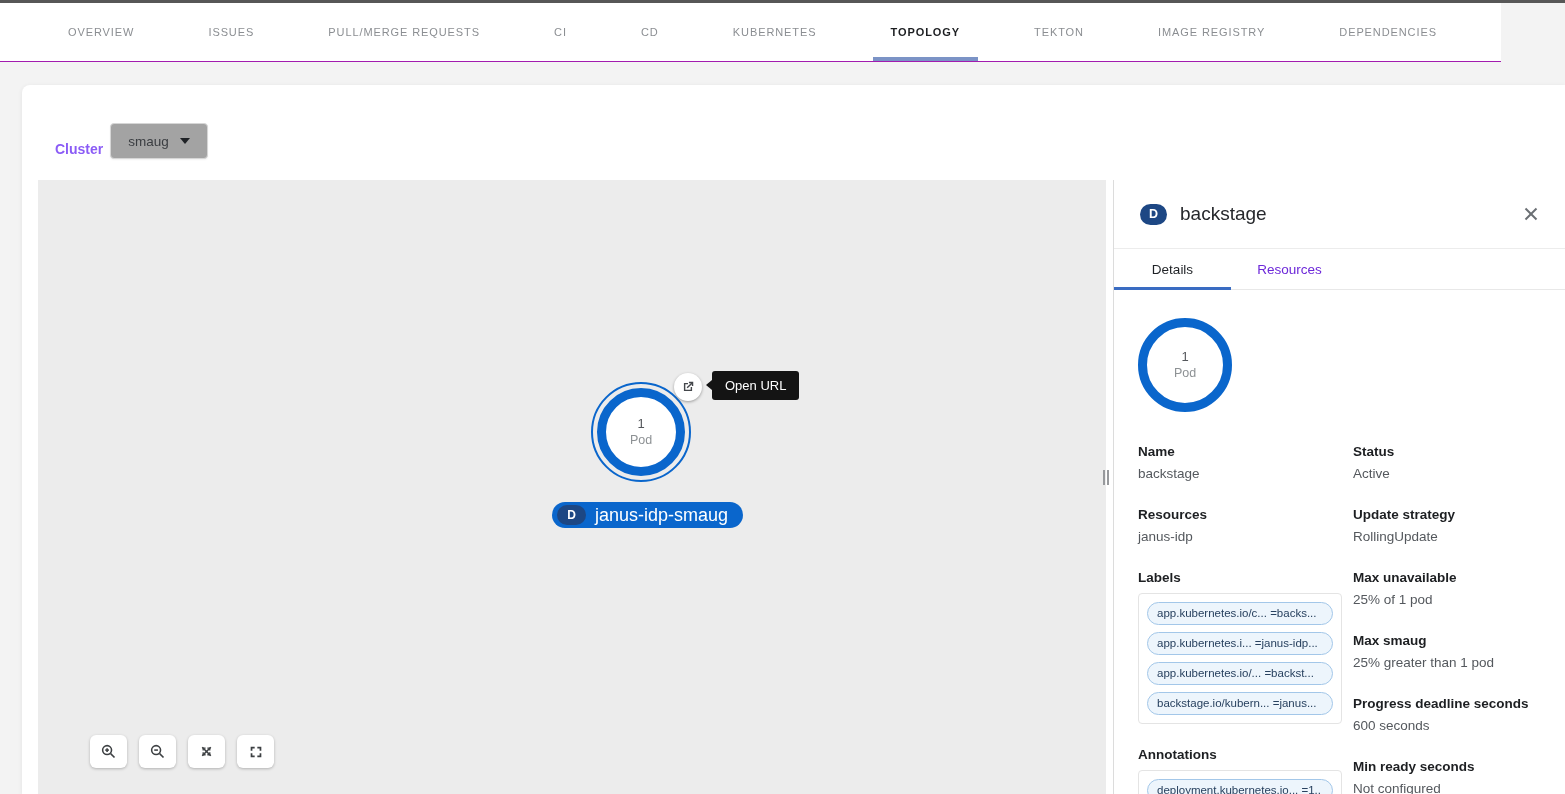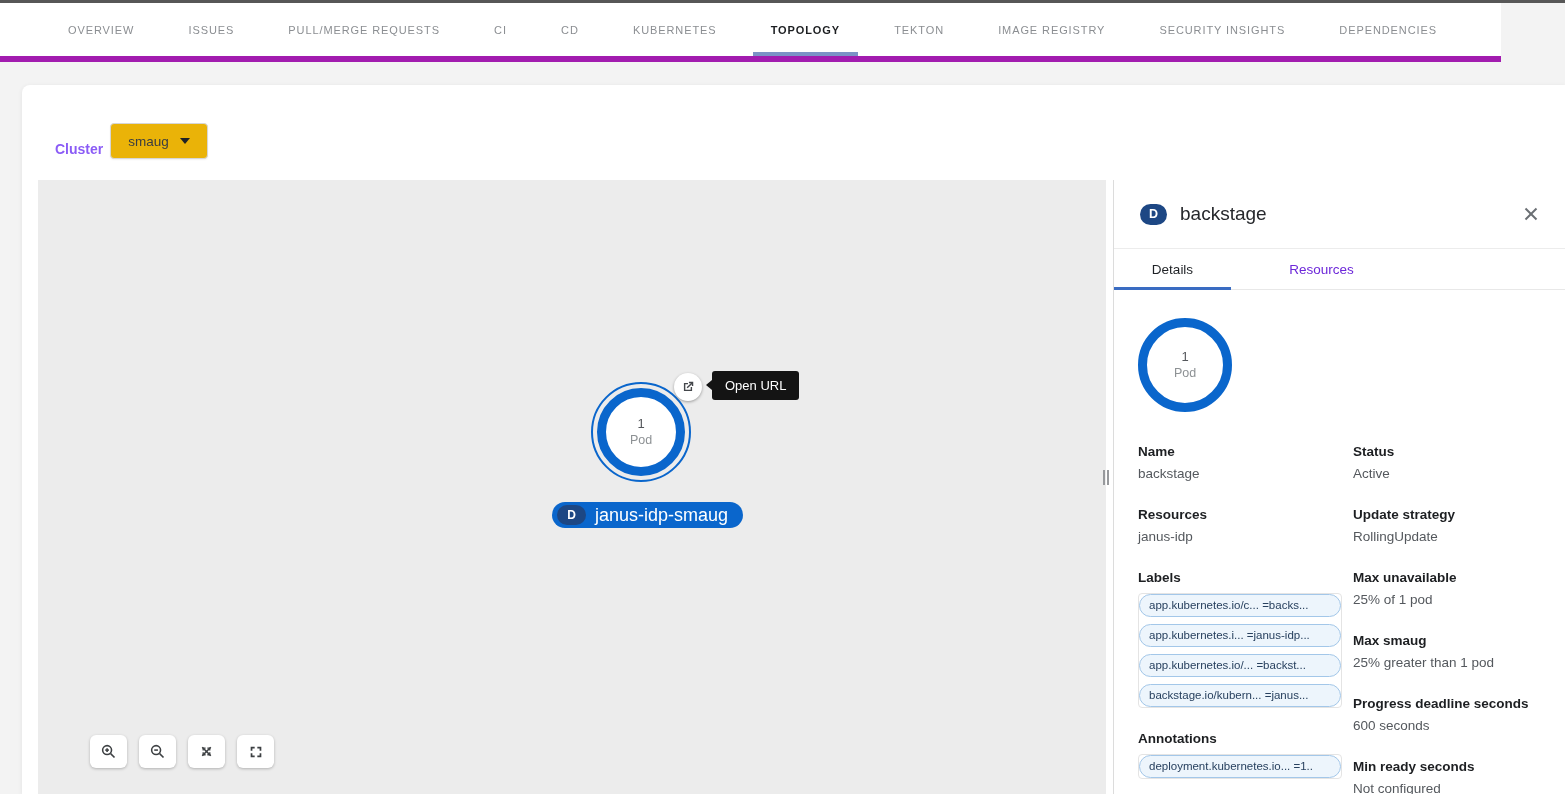--- a/index.html
+++ b/index.html
@@ -3,34 +3,34 @@
 <meta charset="utf-8">
 <style>
   * { margin:0; padding:0; box-sizing:border-box; }
   html,body { width:1565px; height:794px; overflow:hidden;
     font-family:"Liberation Sans", sans-serif; background:#f3f3f3; }
 
   .top-line { position:absolute; left:0; top:0; width:1565px; height:3px; background:#575757; }
 
   
   .tabbar { position:absolute; left:0; top:3px; width:1501px; height:59px; background:#fff;
-    border-bottom:6px solid #a21caf; display:flex; align-items:center;
+    border-bottom:1px solid #a21caf; display:flex; align-items:center;
     justify-content:space-between; padding:0 58px 0 62px; }
   .tab { position:relative; height:100%; display:flex; align-items:center; padding:0 6px;
     font-size:11px; letter-spacing:0.9px; color:#8b8e92; font-weight:500; cursor:pointer; white-space:nowrap; }
   .tab.active { color:#1c1e21; font-weight:700; }
   .tab-indicator { position:absolute; left:-12px; right:-12px; bottom:0; height:4px; background:#7b93c6; }
 
   
   .card { position:absolute; left:22px; top:85px; width:1543px; height:709px; background:#fff;
     border-radius:8px 0 0 0; box-shadow:0 1px 5px rgba(0,0,0,0.07); }
 
   
   .cluster-label { position:absolute; left:33px; top:56px; font-size:14px; font-weight:700; color:#8b5cf6; }
-  .cluster-select { position:absolute; left:88px; top:38px; width:98px; height:36px; background:#eab308;
+  .cluster-select { position:absolute; left:88px; top:38px; width:98px; height:36px; background:#a3a3a3;
     border:1px solid #d6d6d6; border-radius:4px; box-shadow:0 1px 2px rgba(0,0,0,0.06);
     display:flex; align-items:center; justify-content:center; gap:11px; cursor:pointer; }
   .cluster-value { font-size:13.5px; color:#3a3d41; }
 
   
   .canvas { position:absolute; left:16px; top:95px; width:1068px; height:614px; background:#ececec; }
 
   .node-outer { position:absolute; left:553px; top:202px; width:100px; height:100px; border-radius:50%;
     border:2px solid #0a66cc; display:flex; align-items:center; justify-content:center; cursor:pointer; }
   .node-inner { width:88px; height:88px; border-radius:50%; border:9px solid #0a66cc; background:#fff;
@@ -64,38 +64,38 @@
 
   
   .panel { position:absolute; left:1091px; top:95px; width:452px; height:614px; background:#fff;
     border-left:1px solid #dcdcdc; overflow:hidden; }
   .panel-header { height:69px; border-bottom:1px solid #ececec; display:flex; align-items:center; padding:0 27px 0 26px; }
   .panel-badge { width:27px; height:21px; border-radius:11px; background:#1d4784; color:#fff;
     font-size:12.5px; font-weight:700; display:flex; align-items:center; justify-content:center; }
   .panel-title { margin-left:13px; font-size:19px; color:#26282c; }
   .panel-close { margin-left:auto; background:none; border:none; cursor:pointer; display:flex; align-items:center; }
 
-  .panel-tabs { height:41px; border-bottom:1px solid #e8e8e8; display:flex;gap:32px; }
+  .panel-tabs { height:41px; border-bottom:1px solid #e8e8e8; display:flex; }
   .p-tab { position:relative; width:117px; display:flex; align-items:center; justify-content:center;
     font-size:13.5px; color:#6d28d9; cursor:pointer; }
   .p-tab.active { color:#1f2226; }
   .p-tab-indicator { position:absolute; left:0; right:0; bottom:-1px; height:3px; background:#3a6cc2; }
 
   .panel-body { padding:26px 24px 0 24px; }
   .donut { width:94px; height:94px; border-radius:50%; border:9px solid #0a66cc; background:#fff;
     display:flex; flex-direction:column; align-items:center; justify-content:center; margin-top:2px; cursor:pointer; }
 
   .detail-grid { display:flex; gap:11px; margin-top:30px; }
   .col-left { width:204px; flex:none; }
   .col-right { flex:1; }
   .d-item { margin-bottom:21px; }
   .d-item dt { font-size:13.5px; font-weight:700; color:#1d1f22; line-height:20px; margin-bottom:2px; }
   .d-item dd { font-size:13.5px; color:#54585d; line-height:20px; }
 
-  .chip-box { margin-top:5px; border:1px solid #e4e4e4; border-radius:4px; padding:0;
+  .chip-box { margin-top:5px; border:1px solid #e4e4e4; border-radius:4px; padding:8px;
     display:flex; flex-direction:column; gap:7px; }
   .chip { font-size:11.5px; color:#28415f; background:#edf5fc; border:1px solid #a3c7e9;
     border-radius:12px; padding:3px 9px; white-space:nowrap; overflow:hidden; line-height:15px; }
 
   svg { display:block; }
 </style>
 </head>
 <body>
 
 <div class="top-line"></div>
@@ -106,21 +106,20 @@
   <div class="tab">PULL/MERGE REQUESTS</div>
   <div class="tab">CI</div>
   <div class="tab">CD</div>
   <div class="tab">KUBERNETES</div>
   <div class="tab active">
     <span>TOPOLOGY</span>
     <div class="tab-indicator"></div>
   </div>
   <div class="tab">TEKTON</div>
   <div class="tab">IMAGE REGISTRY</div>
-  <div class="tab">SECURITY INSIGHTS</div>
   <div class="tab">DEPENDENCIES</div>
 </nav>
 
 <div class="card">
 
   <span class="cluster-label">Cluster</span>
   <div class="cluster-select">
     <span class="cluster-value">smaug</span>
     <span>
       <svg width="10" height="6" viewBox="0 0 10 6">

